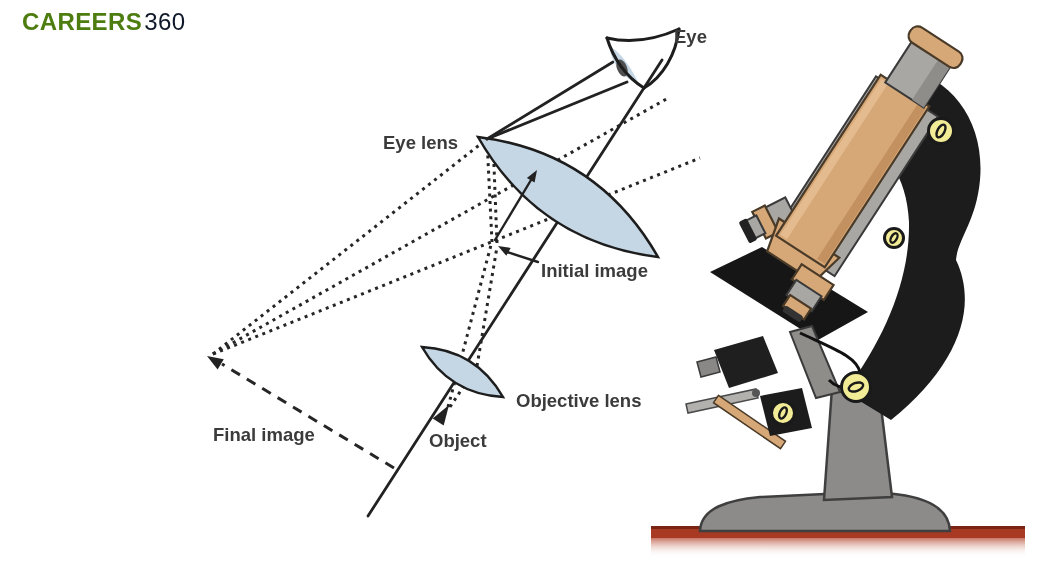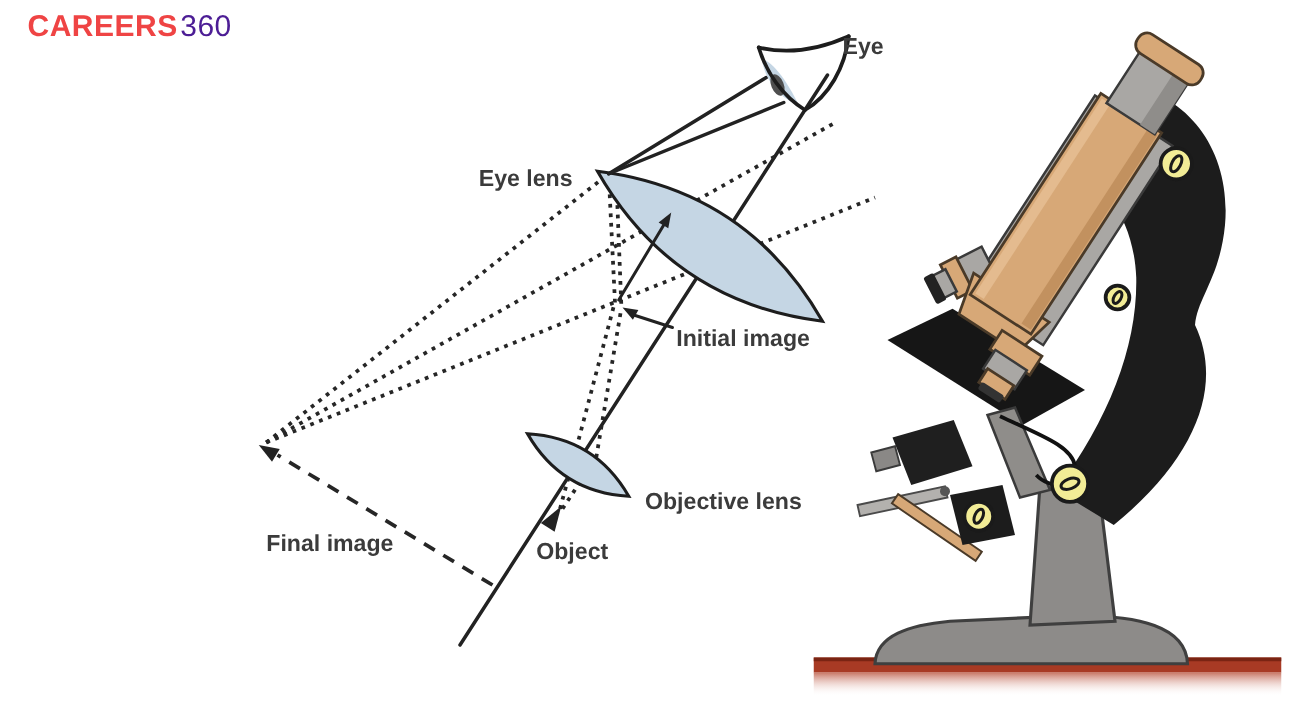--- a/index.html
+++ b/index.html
@@ -1,21 +1,21 @@
 <!DOCTYPE html>
 <html><head>
 <meta charset="utf-8">
 <style>
   html,body{margin:0;padding:0;background:#ffffff;}
   .canvas{position:relative;width:1050px;height:576px;background:#ffffff;overflow:hidden;
           font-family:"Liberation Sans",sans-serif;}
   .logo{position:absolute;left:22px;top:8px;font-size:24px;letter-spacing:.4px;
         font-family:"Liberation Sans",sans-serif;cursor:pointer;user-select:none;}
-  .logo .p1{font-weight:bold;color:#ef4444;}
-  .logo .p2{font-weight:normal;color:#4c1d95;margin-left:2px;}
+  .logo .p1{font-weight:bold;color:#4d7c0f;}
+  .logo .p2{font-weight:normal;color:#0f172a;margin-left:2px;}
   svg{position:absolute;left:0;top:0;}
   .solidline{stroke:#222222;stroke-width:2.8;fill:none;stroke-linecap:round;}
   .thinline{stroke:#222222;stroke-width:2.4;fill:none;stroke-linecap:round;}
   .dotted{stroke:#262626;stroke-width:3;fill:none;stroke-dasharray:3 4.6;stroke-linecap:butt;}
   .dashedline{stroke:#262626;stroke-width:3;fill:none;stroke-dasharray:10 8;stroke-linecap:butt;}
   .lens{stroke:#1d1d1d;stroke-width:2.5;}
   .eyestroke{stroke:#1d1d1d;stroke-width:3;fill:none;stroke-linecap:round;}
   .arrowfill{fill:#222222;stroke:none;}
   .lbl{font-family:"Liberation Sans",sans-serif;font-size:18.5px;font-weight:bold;fill:#3b3b3b;}
   .metal{stroke:#3a3a3a;stroke-width:2;}

